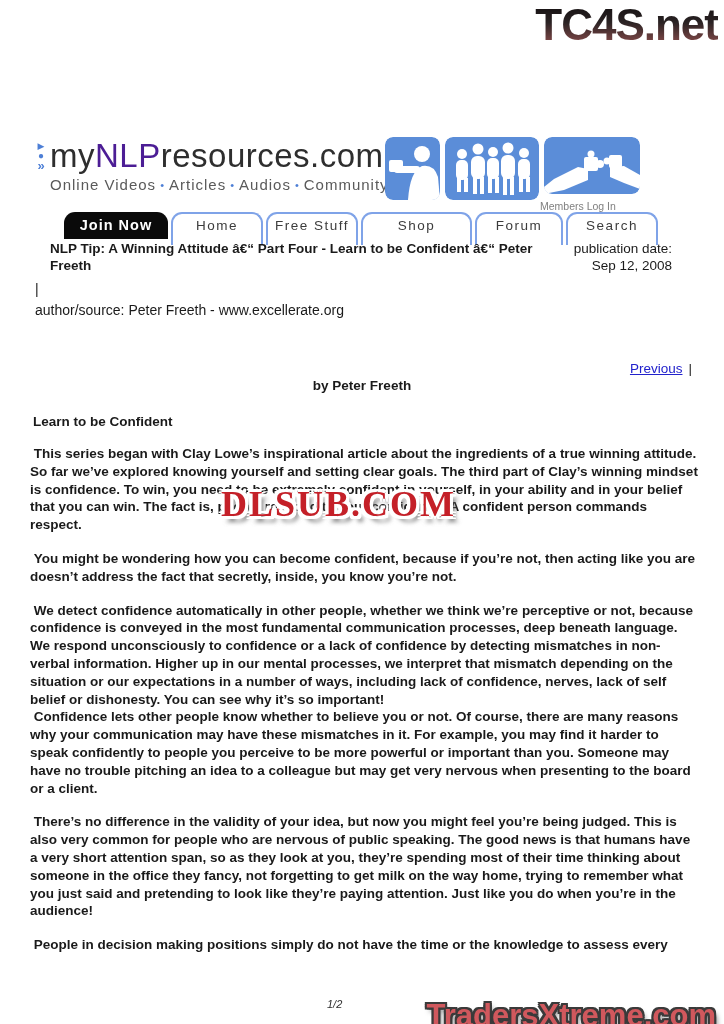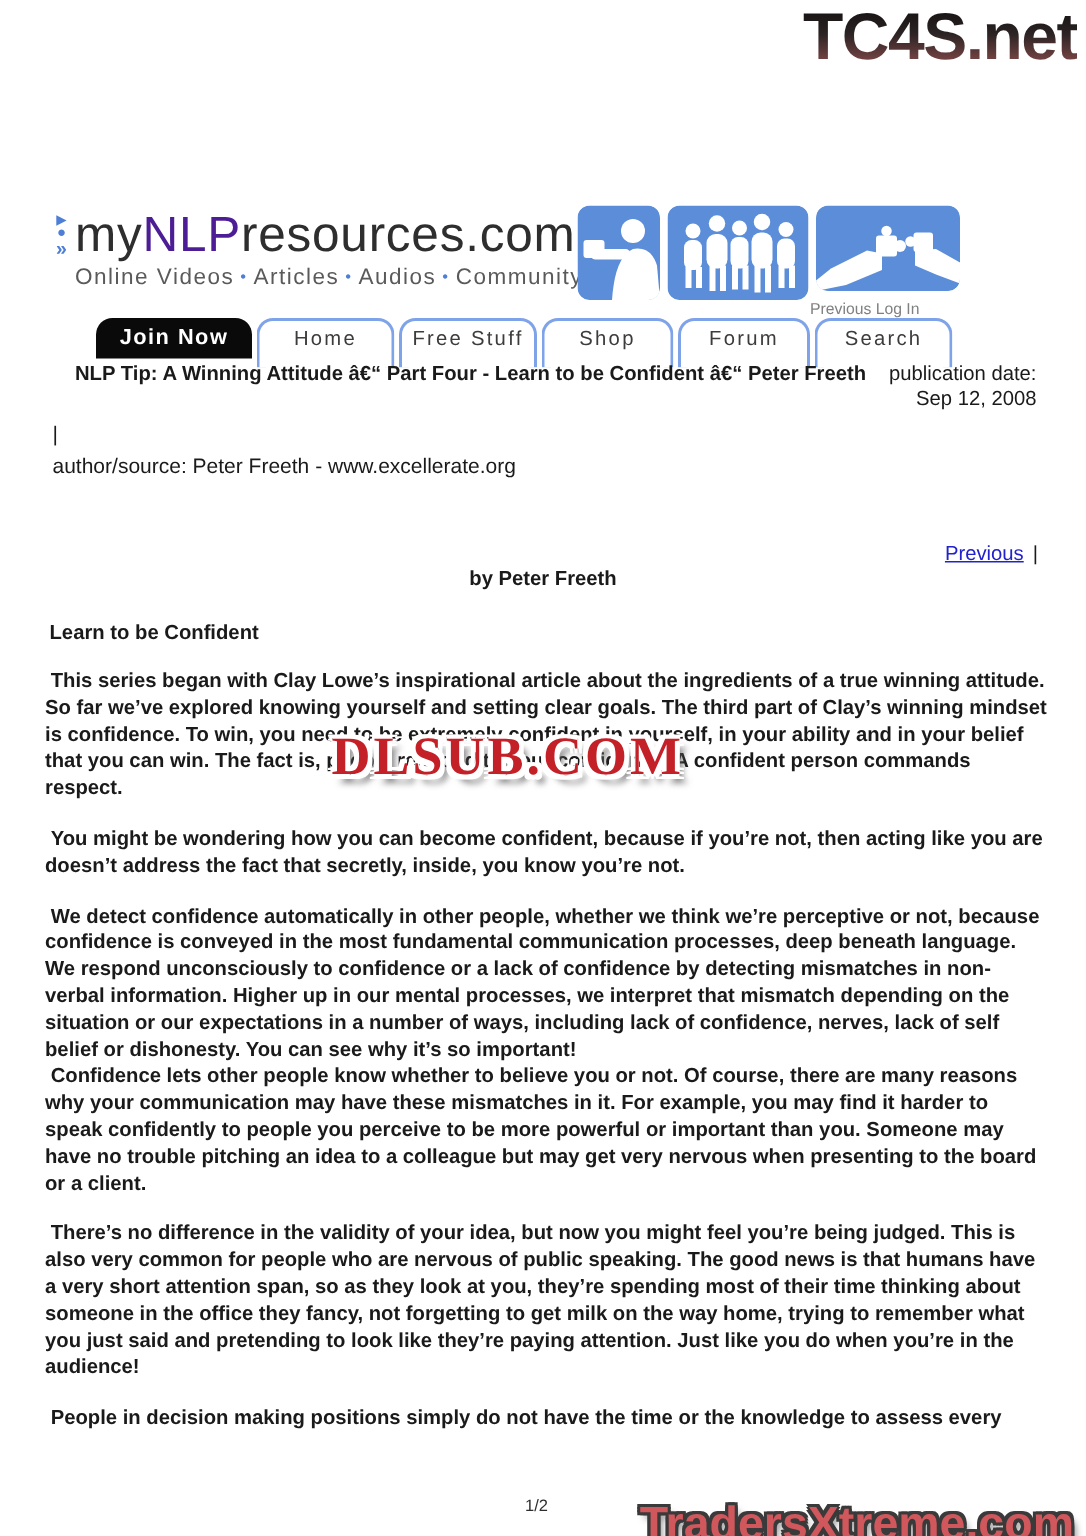--- a/index.html
+++ b/index.html
@@ -45,25 +45,25 @@
   .tab {
     height:33px; border:2px solid #7fa3e8; border-bottom:none;
     border-radius:11px 11px 0 0; background:#ffffff;
     font-size:13.5px; letter-spacing:1.5px; color:#3c3c3c;
     text-align:center; padding-top:4px; cursor:pointer;
   }
   .tab-join {
     background:#0a0a0a; border:none; color:#ffffff; font-weight:bold;
     height:27px; font-size:14.5px; letter-spacing:1px; padding-top:5px;
   }
-  .w0{width:104px}.w1{width:92px}.w2{width:92px}.w3{width:88px}.w4{width:88px}.w5{width:92px}
+  .w0{width:104px}.w1{width:92px}.w2{width:92px}.w3{width:111px}.w4{width:88px}.w5{width:92px}
 
   
   .content { position:absolute; top:238px; left:0; width:724px; }
-  .title-row { display:flex; padding:0 33px 0 50px; }
+  .title-row { display:flex; padding:0 52px 0 50px; }
   .article-title { flex:1; font-size:13.5px; font-weight:bold; line-height:17px; padding-top:2px; }
   .pubdate { text-align:right; font-size:13.5px; line-height:17px; white-space:nowrap; padding-top:2px; }
   .pipe { margin:7px 0 0 35px; font-size:14px; line-height:17px; }
   .author { margin:4px 0 0 35px; font-size:14px; line-height:17px; }
   .prev-row { text-align:right; margin:42px 32px 0 0; font-size:13.5px; }
   .prev-link { color:#2222cc; text-decoration:underline; cursor:pointer; }
   .prev-sep { color:#1a1a1a; margin-left:6px; }
   .byline { text-align:center; font-weight:bold; font-size:13.5px; margin-top:2px; }
   .heading { margin:21px 0 0 33px; font-weight:bold; font-size:13.5px; }
   .content p {
@@ -77,21 +77,21 @@
     position:absolute; top:483px; left:221px;
     font-family:"Liberation Serif", serif; font-weight:bold;
     font-size:36px; letter-spacing:2px; color:#c42028;
     text-shadow:
       -3px -3px 0 #fff, 3px -3px 0 #fff, -3px 3px 0 #fff, 3px 3px 0 #fff,
       -3px 0 0 #fff, 3px 0 0 #fff, 0 -3px 0 #fff, 0 3px 0 #fff,
       5px 6px 4px rgba(90,90,90,0.75);
   }
 
   
-  .page-num { position:absolute; top:998px; left:350px; font-size:11px; color:#2e2e2e; }
+  .page-num { position:absolute; top:998px; left:327px; font-size:11px; font-style:italic; color:#2e2e2e; }
   .wm-traders {
     position:absolute; top:977px; right:8px;
     font-size:31px; font-weight:bold; letter-spacing:0px; color:#d0585d;
     text-shadow:
       -2px -2px 0 #3a3a3a, 2px -2px 0 #3a3a3a, -2px 2px 0 #3a3a3a, 2px 2px 0 #3a3a3a,
       -2px 0 0 #3a3a3a, 2px 0 0 #3a3a3a, 0 -2px 0 #3a3a3a, 0 2px 0 #3a3a3a,
       3px 4px 5px rgba(60,60,60,0.6);
     margin-top: 21px;
   }
 </style>
@@ -154,21 +154,21 @@
         <rect x="40" y="20" width="14" height="14" rx="2"></rect>
         <circle cx="56" cy="27" r="4"></circle>
           <circle cx="47" cy="17" r="3.5"></circle>
         <rect x="65" y="18" width="13" height="13" rx="2"></rect>
         <circle cx="63" cy="24" r="3.5"></circle>
         <polygon points="96,38 80,29 66,30 66,40 80,46 96,52"></polygon>
       </g>
     </svg>
   </div>
 
-  <div class="members">Previous Log In</div>
+  <div class="members">Members Log In</div>
 
   <nav class="tabs">
     <div class="tab tab-join w0">Join Now</div>
     <div class="tab w1">Home</div>
     <div class="tab w2">Free Stuff</div>
     <div class="tab w3">Shop</div>
     <div class="tab w4">Forum</div>
     <div class="tab w5">Search</div>
   </nav>
 

